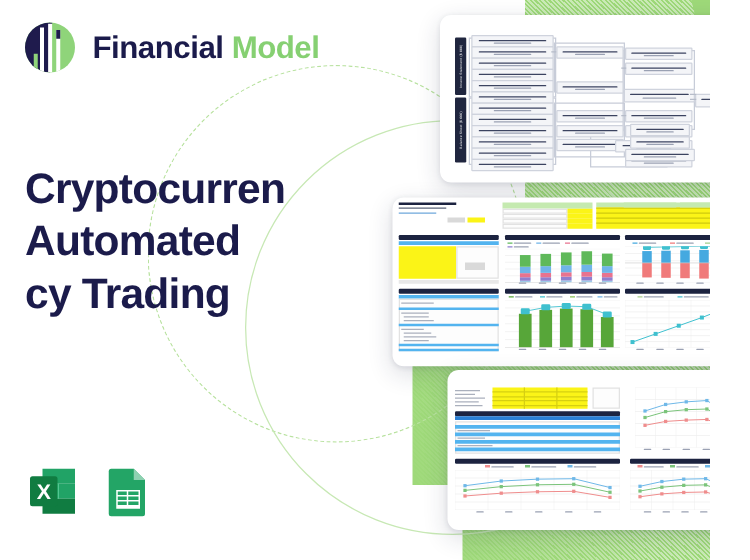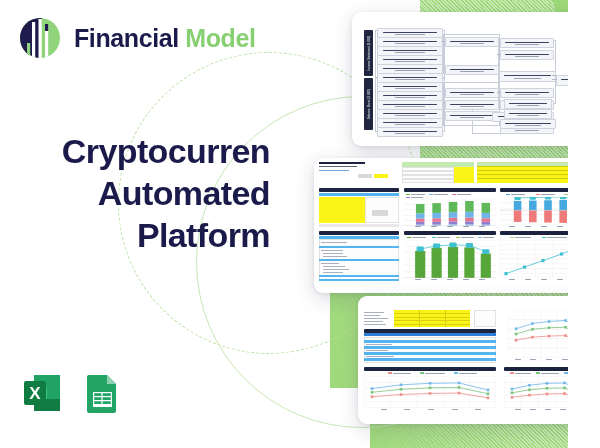--- a/index.html
+++ b/index.html
@@ -3,21 +3,21 @@
 <meta charset="utf-8">
 <title>Financial Model — Automated Cryptocurrency Trading Platform</title>
 <style>
   html,body{margin:0;padding:0;}
   body{
     width:600px;height:448px;overflow:hidden;
     background:#ffffff;
     font-family:"Liberation Sans","DejaVu Sans",sans-serif;
     -webkit-font-smoothing:antialiased;
   }
-  #stage{position:relative;width:568px;height:448px;overflow:hidden;background:#fff;text-align:right;}
+  #stage{position:relative;width:568px;height:448px;overflow:hidden;background:#fff;}
 
   
   .bg-green{position:absolute;inset:0;overflow:hidden;pointer-events:none;}
   .blob{
     position:absolute;
     background:#9ed979;
   }
   
   .blob-main{
     right:-70px;top:-40px;width:300px;height:560px;
@@ -174,21 +174,21 @@
       </g>
     </svg>
     <div class="logo-text">
       <span>Financial </span><span class="green">Model</span>
     </div>
   </div>
 
   <div class="headline">
     <div>Cryptocurren</div>
     <div>Automated</div>
-    <div>Platform</div>
+    <div>cy Trading</div>
   </div>
 
   <div class="app-icons">
     <svg class="app-icon" viewBox="0 0 44 44">
       <rect x="14" y="4" width="26" height="12" fill="#21a366"></rect>
       <rect x="14" y="16" width="13" height="12" fill="#33c481"></rect>
       <rect x="27" y="16" width="13" height="12" fill="#21a366"></rect>
       <rect x="14" y="28" width="26" height="12" fill="#107c41"></rect>
       <rect x="4" y="10" width="22" height="24" rx="2" fill="#107c41"></rect>
       <text x="15" y="28" font-family="'Liberation Sans',sans-serif" font-size="17" font-weight="700" fill="#ffffff" text-anchor="middle">X</text>

